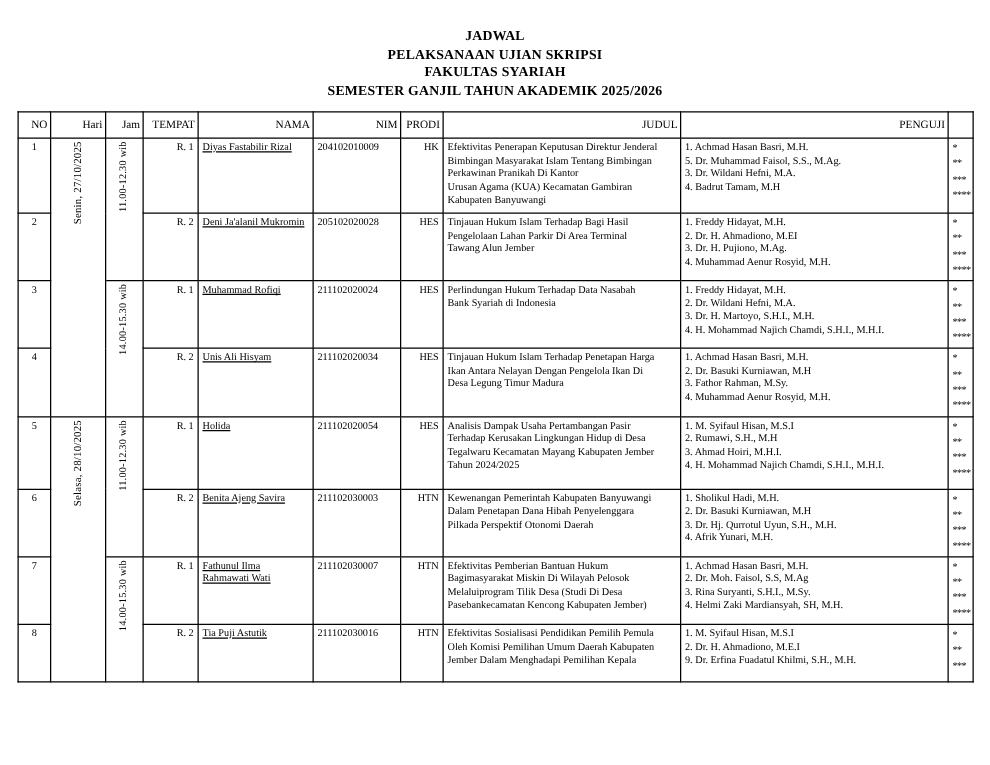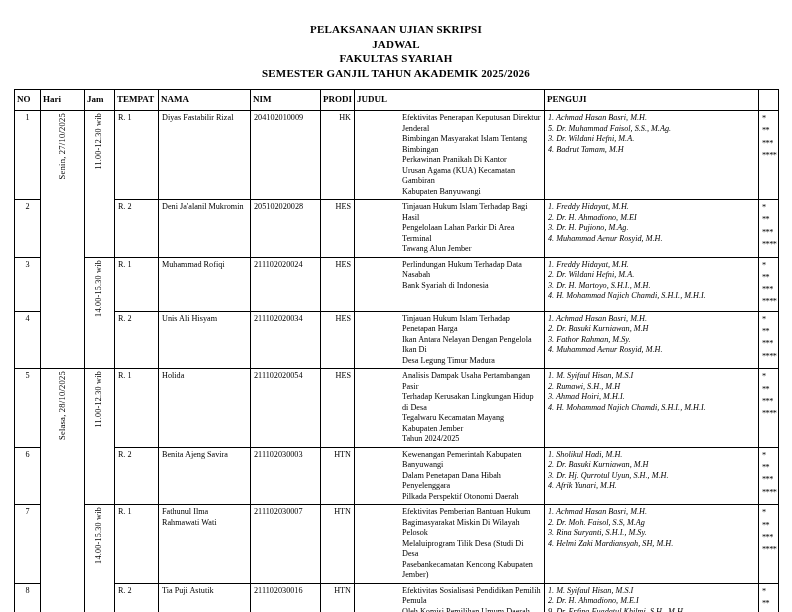--- a/index.html
+++ b/index.html
@@ -38,23 +38,23 @@
   }
   table.jadwal th,
   table.jadwal td {
     border: 1px solid #000;
     vertical-align: top;
     padding: 2px 3px;
     font-size: 8.2px;
     line-height: 1.28;
   }
   table.jadwal thead th {
-    text-align: left;
-    vertical-align: middle;
-    font-weight: bold;
+    text-align: right;
+    vertical-align: middle;
+    font-weight: normal;
     font-size: 9px;
     height: 16px;
     padding: 2px 2px;
   }
   
   col.c-no      { width: 26px; }
   col.c-hari    { width: 44px; }
   col.c-jam     { width: 30px; }
   col.c-tempat  { width: 44px; }
   col.c-nama    { width: 92px; }
@@ -62,33 +62,34 @@
   col.c-prodi   { width: 34px; }
   col.c-judul   { width: 190px; }
   col.c-penguji { width: 214px; }
   col.c-ttd     { width: 20px; }
 
   td.no {
     text-align: center;
     vertical-align: middle;
   }
   td.tempat {
-    text-align: left;
+    text-align: right;
     vertical-align: middle;
   }
   td.nim {
     text-align: left;
     vertical-align: middle;
   }
   td.prodi {
     text-align: right;
     vertical-align: middle;
   }
   td.nama {
     vertical-align: middle;
+    text-decoration: underline;
   }
   td.judul {
     vertical-align: middle;
   }
   td.penguji {
     vertical-align: middle;
   }
   td.ttd {
     vertical-align: top;
     font-size: 7px;
@@ -110,41 +111,39 @@
     line-height: 1;
     letter-spacing: 0.2px;
   }
   td.hari .rot {
     font-size: 8.6px;
   }
   .penguji-list {
     margin: 0;
     padding: 0;
     list-style: none;
-    font-style: italic;
   }
   .penguji-list li {
     white-space: nowrap;
   }
   .ttd-marks div {
     line-height: 1.5;
   }
   .judul-line {
     display: block;
-    margin-left: 44px;
   }
 </style>
 </head>
 <body>
 
 <div class="page">
 
   <div class="title-block">
+    <div>JADWAL</div>
     <div>PELAKSANAAN UJIAN SKRIPSI</div>
-    <div>JADWAL</div>
     <div>FAKULTAS SYARIAH</div>
     <div>SEMESTER GANJIL TAHUN AKADEMIK 2025/2026</div>
   </div>
 
   <table class="jadwal">
     <colgroup>
       <col class="c-no">
         <col class="c-hari">
         <col class="c-jam">
         <col class="c-tempat">

